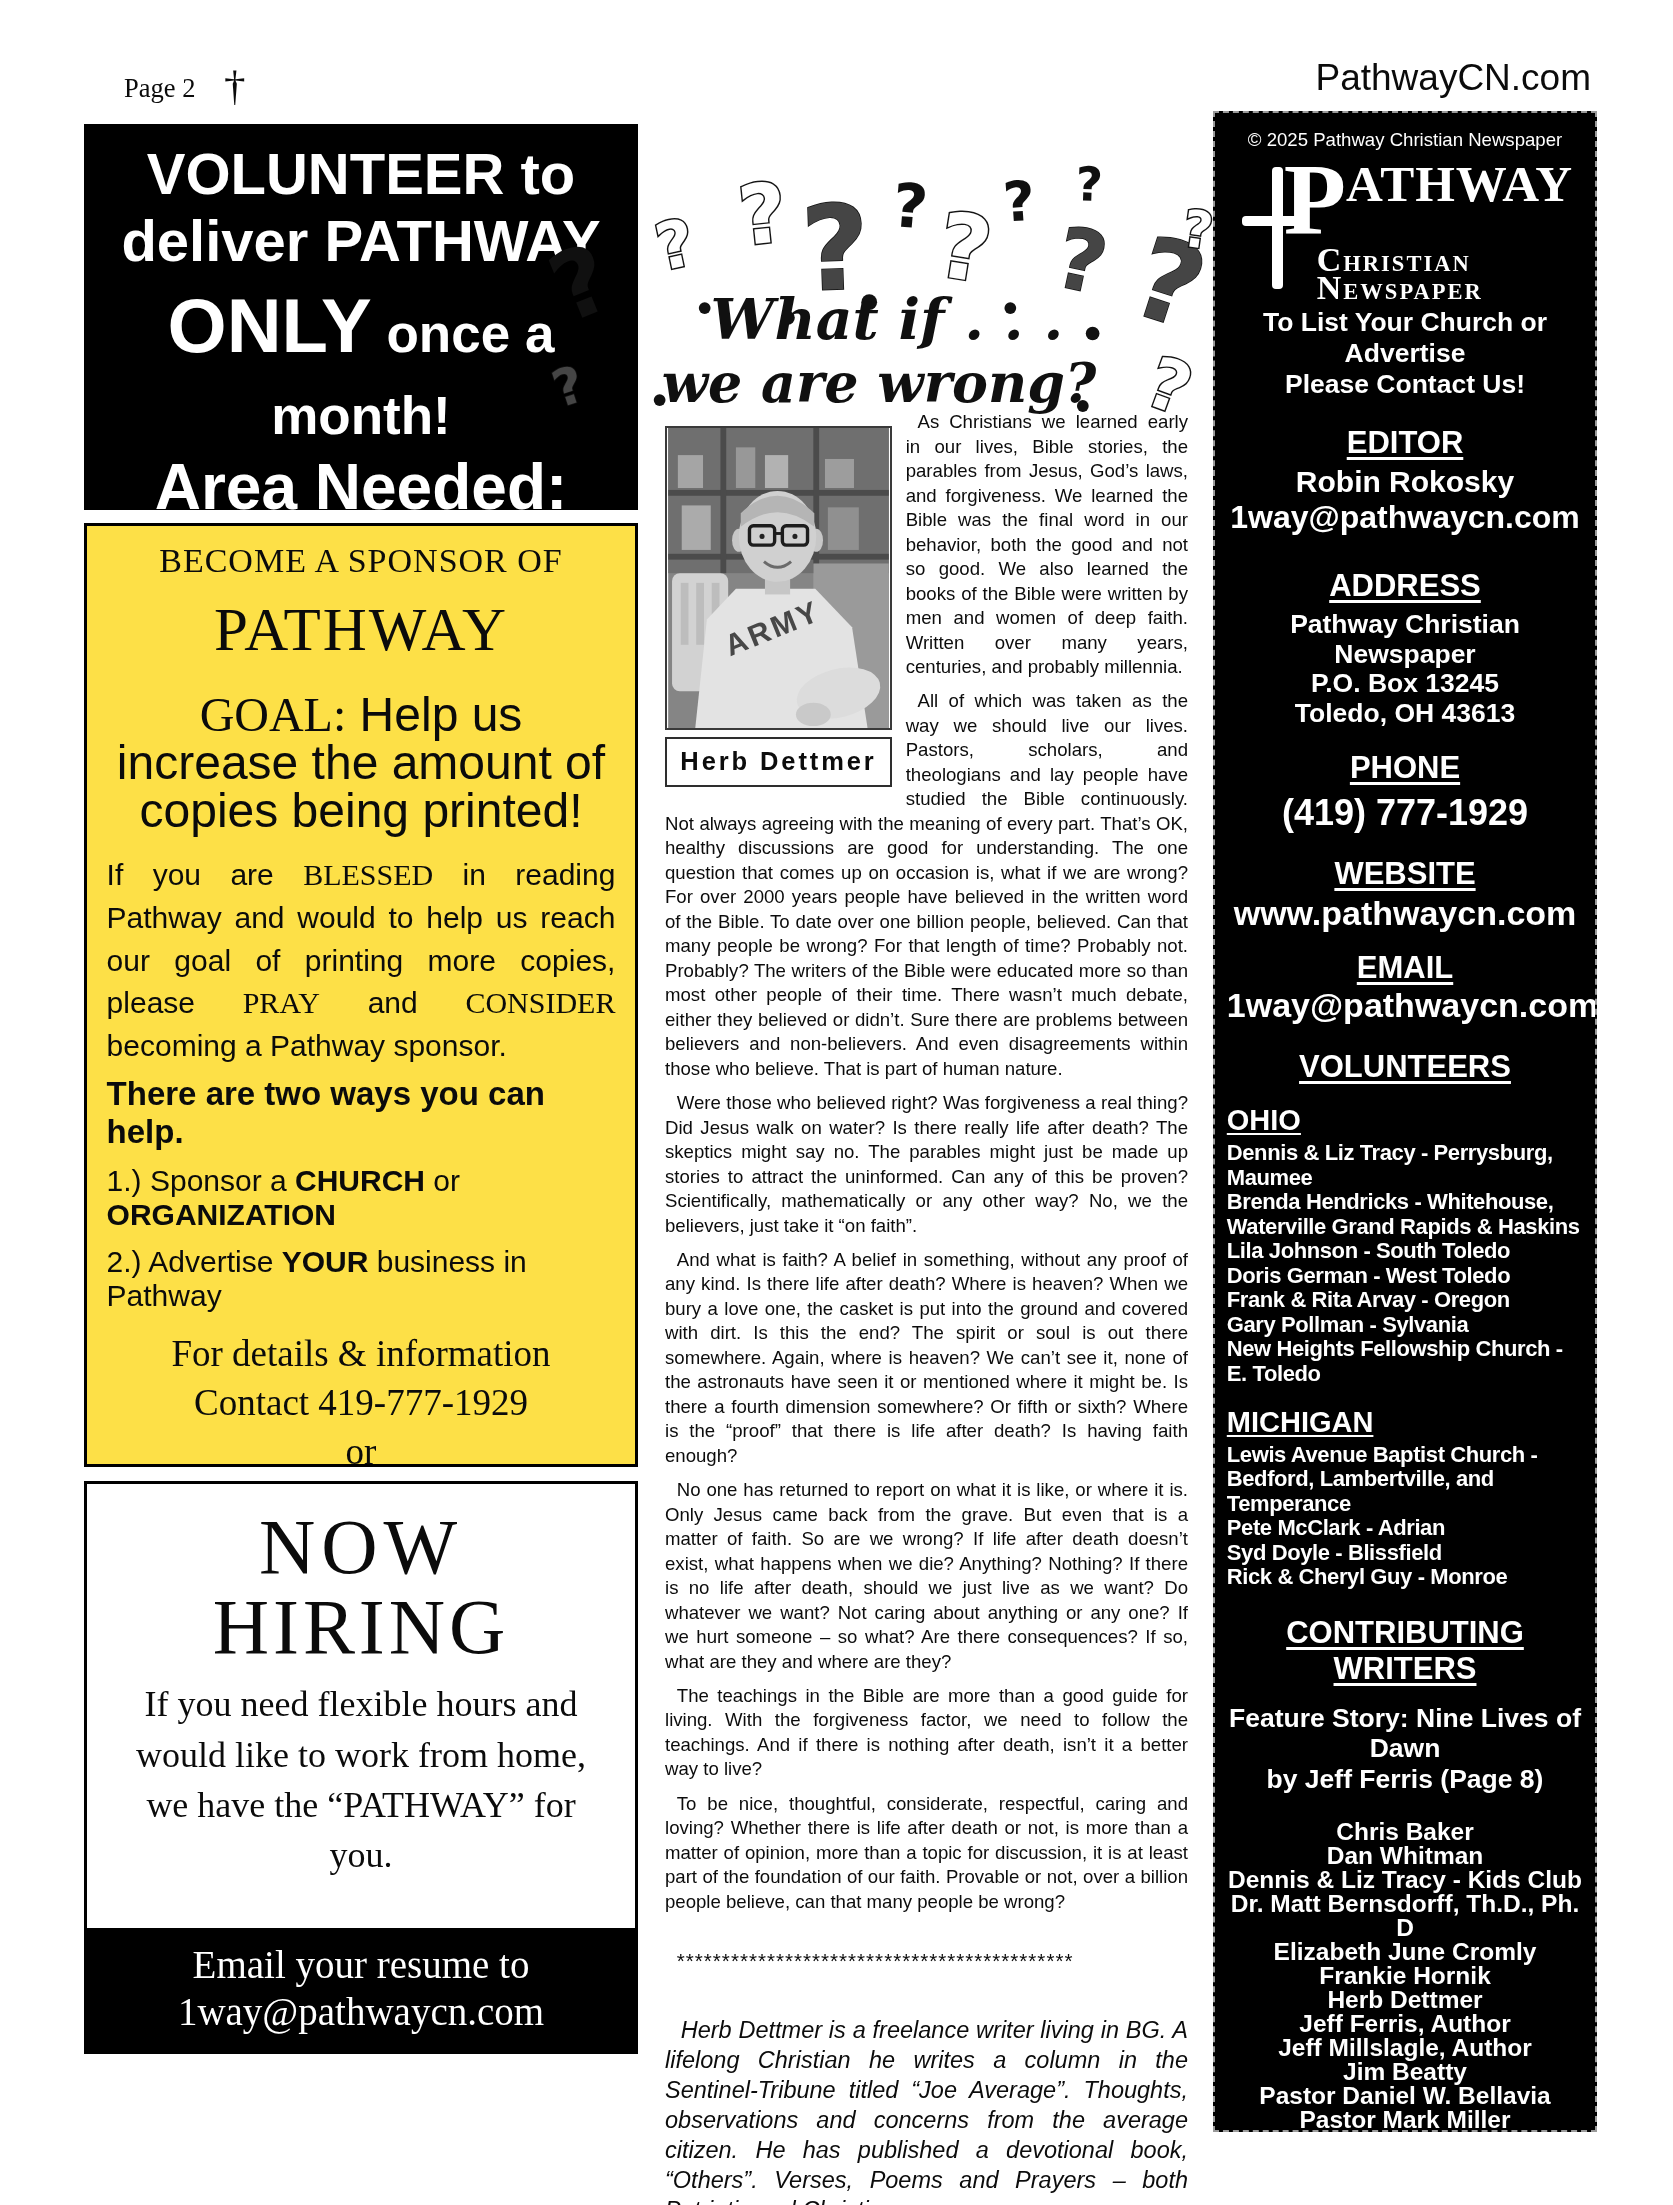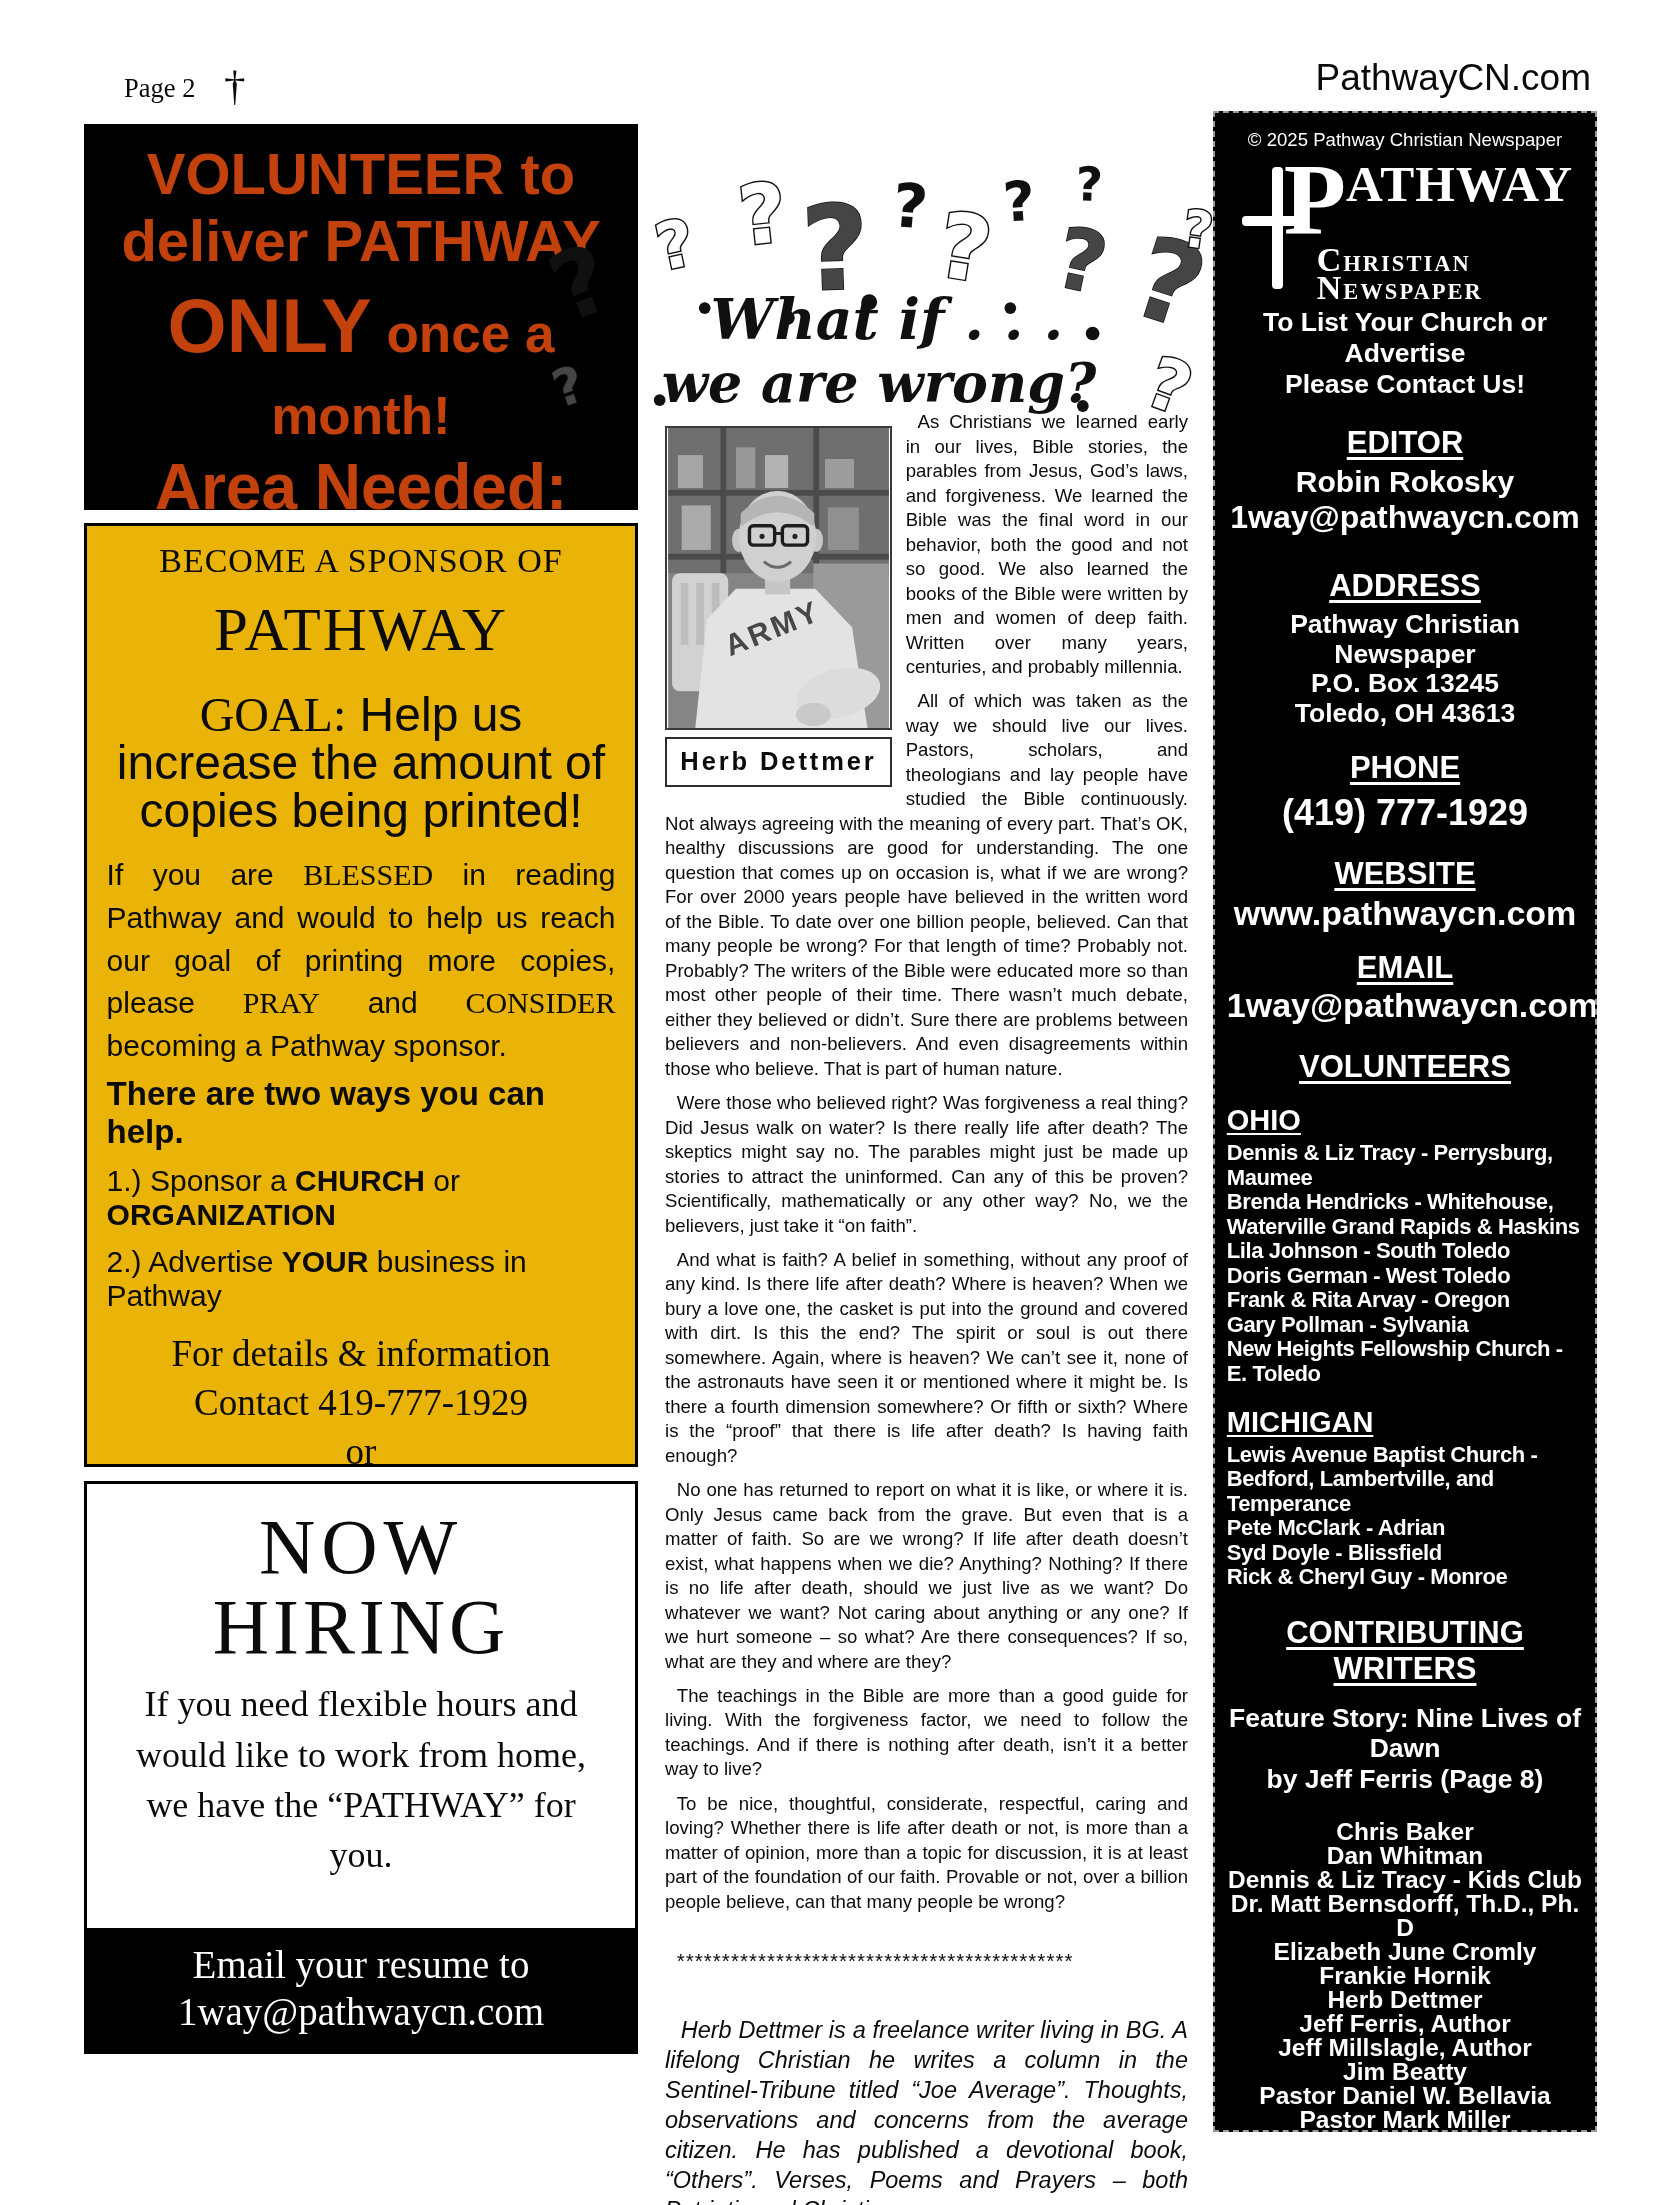--- a/index.html
+++ b/index.html
@@ -10,31 +10,31 @@
     margin:0 auto;
   }
   
   .hdr-page  { position:absolute; left:124px; top:73px; font:26.5px "Liberation Serif", serif; }
   .hdr-cross { position:absolute; left:224px; top:61px; font:43px "Liberation Serif", serif; }
   .hdr-site  { position:absolute; left:1199px; top:57px; width:392px; text-align:right; font-size:37px; }
 
   
   .box-volunteer {
     position:absolute; left:84px; top:124px; width:554px; height:386px;
-    background:#000; color:#c2410c; text-align:center; font-weight:bold; overflow:hidden;
+    background:#000; color:#ffffff; text-align:center; font-weight:bold; overflow:hidden;
   }
   .v1 { font-size:58px; line-height:1.16; margin-top:15.7px; }
   .v2 { font-size:58px; line-height:1.16; }
   .v3 { font-size:53px; line-height:1.38; }
   .v3 .only { font-size:76px; }
   .v4 { font-size:64px; line-height:1.12; }
 
   .box-sponsor {
     position:absolute; left:84px; top:523px; width:554px; height:944px;
-    border:3.9px solid #000; background:#eab308; padding:11.8px 19.6px; text-align:center; overflow:hidden;
+    border:3.9px solid #000; background:#fde047; padding:11.8px 19.6px; text-align:center; overflow:hidden;
   }
   .sp-kicker { font:34px "Liberation Serif", serif; letter-spacing:1px; margin-top:3.9px; }
   .sp-title  { font:61px "Liberation Serif", serif; margin-top:15.7px; letter-spacing:2px; }
   .sp-goal   { margin-top:25.5px; font-size:48px; line-height:1.0; }
   .goal-serif, .seg-serif { font-family:"Liberation Serif", serif; }
   .sp-body   { margin-top:19.6px; font-size:30px; line-height:1.42; text-align:justify; }
   .sp-two    { margin-top:7.8px; font-size:33px; font-weight:bold; text-align:left; }
   .sp-item   { margin-top:12.7px; font-size:30px; text-align:left; }
   .seg-b     { font-weight:bold;text-align:right; }
   .sp-details{ margin-top:17.6px; font-family:"Liberation Serif", serif; font-size:37px; line-height:1.32; }

